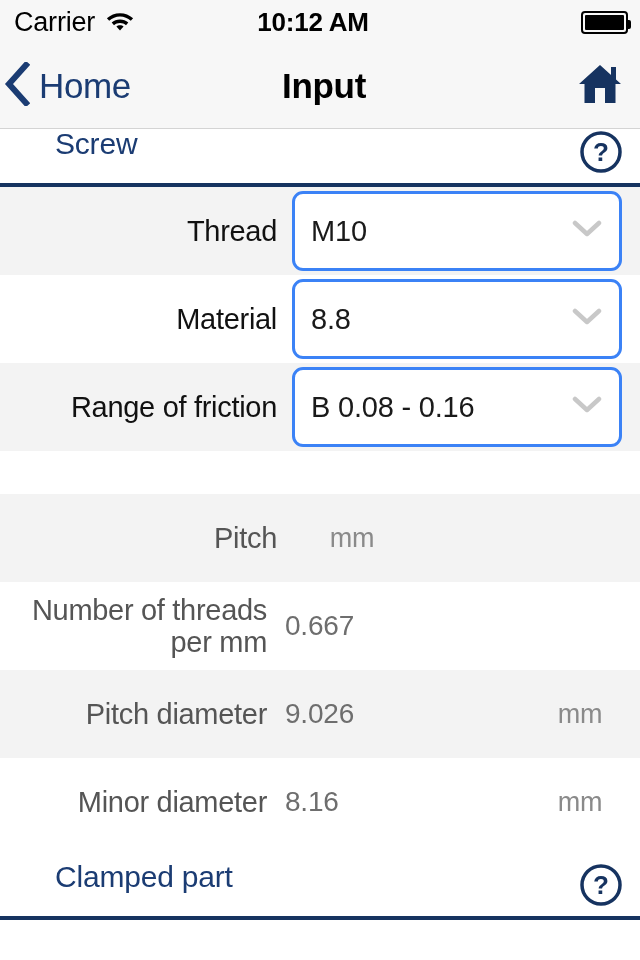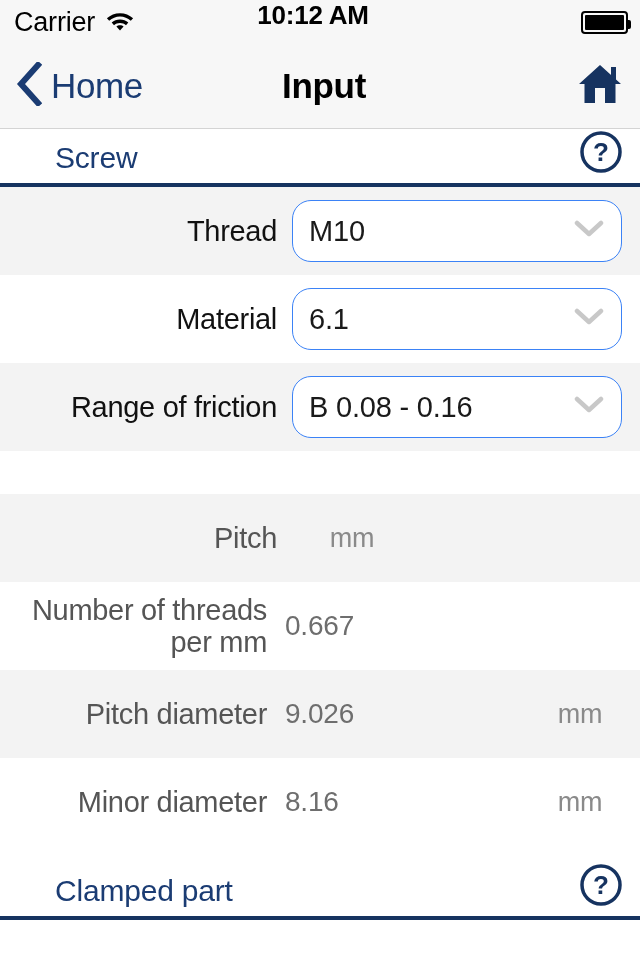--- a/index.html
+++ b/index.html
@@ -19,20 +19,21 @@
     background: #ffffff;
     overflow: hidden;
   }
 
   
   .status-bar {
     position: relative;
     height: 44px;
     background: #f7f7f7;
     display: flex;
+    align-items: center;
     padding: 0 14px;
   }
   .status-left {
     display: flex;
     align-items: center;
     gap: 10px;
   }
   .status-carrier {
     font-size: 27px;
     color: #000000;
@@ -85,21 +86,21 @@
     height: 85px;
     background: #f7f7f7;
     border-bottom: 1px solid #d4d4d4;
     display: flex;
     align-items: center;
   }
   .nav-back {
     display: flex;
     align-items: center;
     gap: 9px;
-    padding-left: 16px;
+    padding-left: 4px;
     cursor: pointer;
   }
   .nav-back-label {
     font-size: 35px;
     color: #1b3c73;
     letter-spacing: -0.4px;
   }
   .nav-title {
     position: absolute;
     left: 8px; right: 0;
@@ -128,21 +129,21 @@
   }
 
   
   .section-header {
     position: relative;
     height: 58px;
     background: #ffffff;
     display: flex;
     align-items: flex-end;
     border-bottom: 4px solid #163360;
-    padding-bottom: 6px;
+    padding-bottom: 20px;
   }
   .section-title {
     font-size: 30px;
     color: #1b3c73;
     padding-left: 55px;
     line-height: 1;
     padding-bottom: 4px;
     letter-spacing: -0.2px;
   }
   .section-help {
@@ -180,24 +181,24 @@
   .row-control {
     margin-left: 15px;
     flex: 1;
     display: flex;
     align-items: center;
   }
 
   .select-box {
     position: relative;
     width: 330px;
-    height: 62px;
-    background: #ffffff;
-    border: 1px solid #3b82f6;
-    border-radius: 19px;
+    height: 80px;
+    background: #ffffff;
+    border: 3px solid #3b82f6;
+    border-radius: 11px;
     display: flex;
     align-items: center;
     padding: 0 16px;
     cursor: pointer;
   }
   .select-value {
     font-size: 29px;
     color: #1a1a1a;
     letter-spacing: -0.2px;
   }
@@ -301,21 +302,21 @@
             </svg>
           </span>
         </div>
       </div>
     </div>
 
     <div class="row">
       <div class="row-label">Material</div>
       <div class="row-control">
         <div class="select-box">
-          <span class="select-value">6.1</span>
+          <span class="select-value">8.8</span>
           <span class="chevron">
             <svg width="30" height="18" viewBox="0 0 30 18">
               <path d="M3 3 L15 14 L27 3" stroke="#c8c8c8" stroke-width="4.5" fill="none" stroke-linecap="round" stroke-linejoin="round"></path>
             </svg>
           </span>
         </div>
       </div>
     </div>
 
     <div class="row alt">

